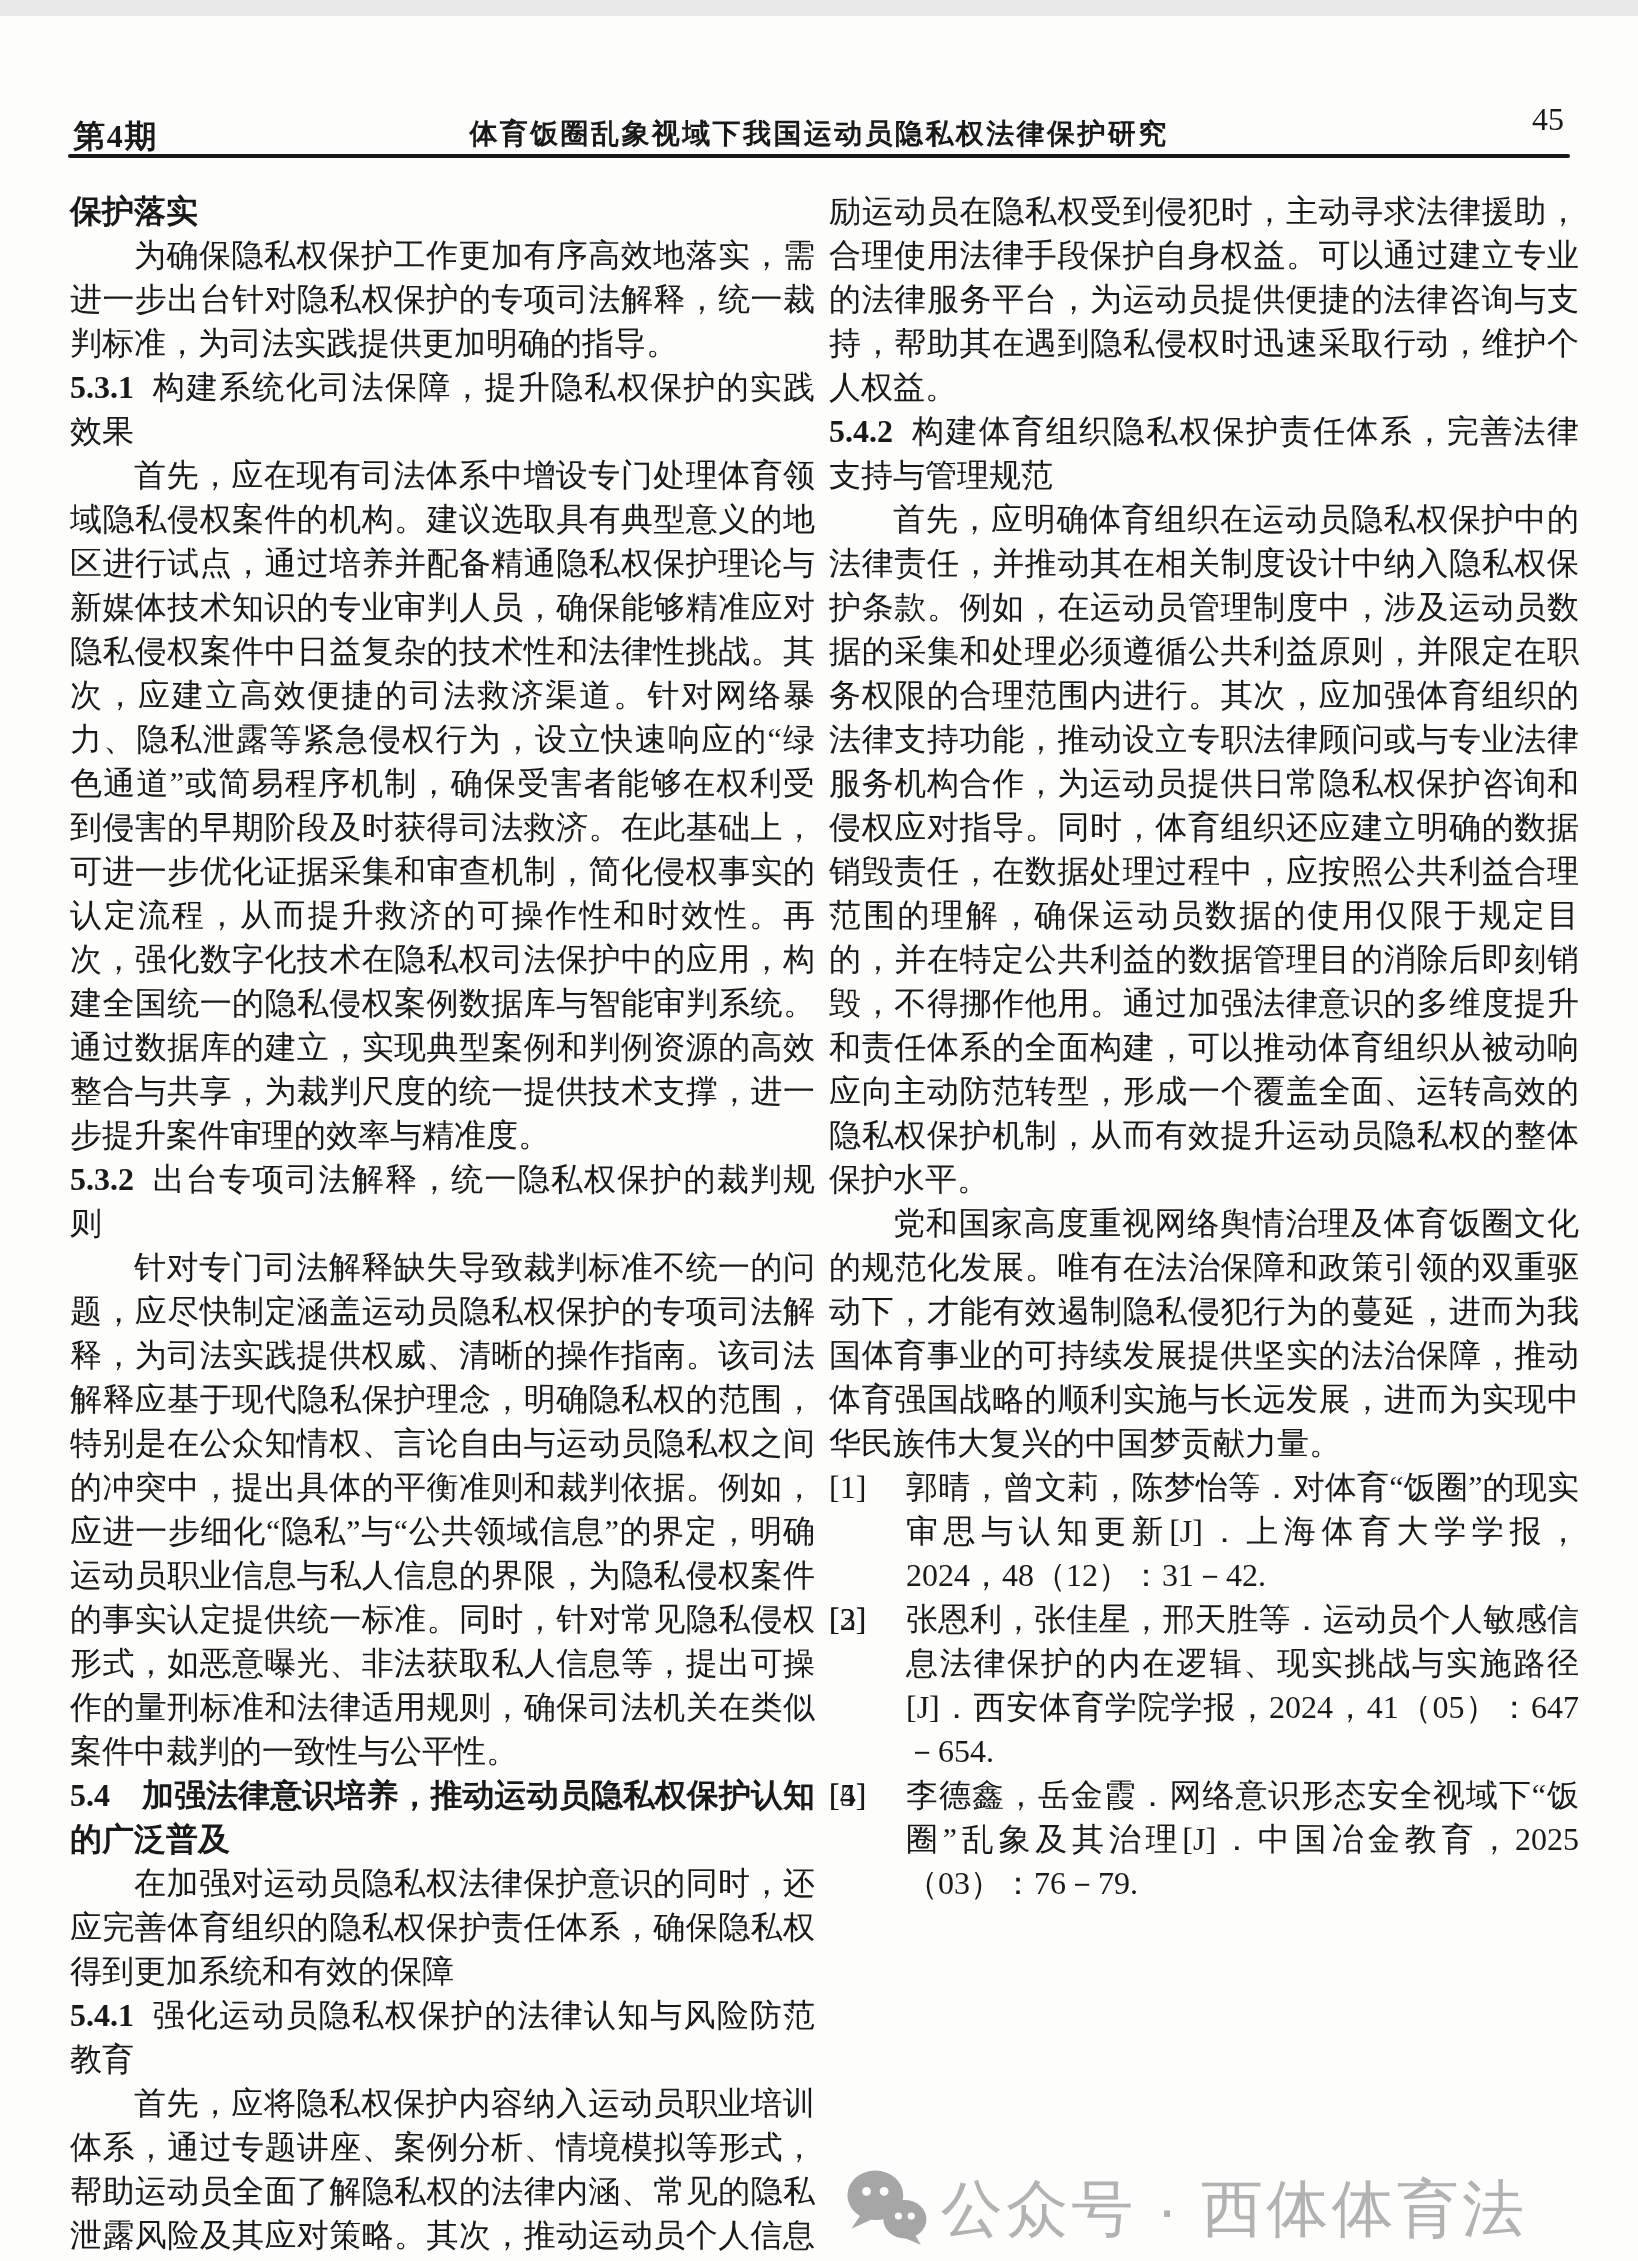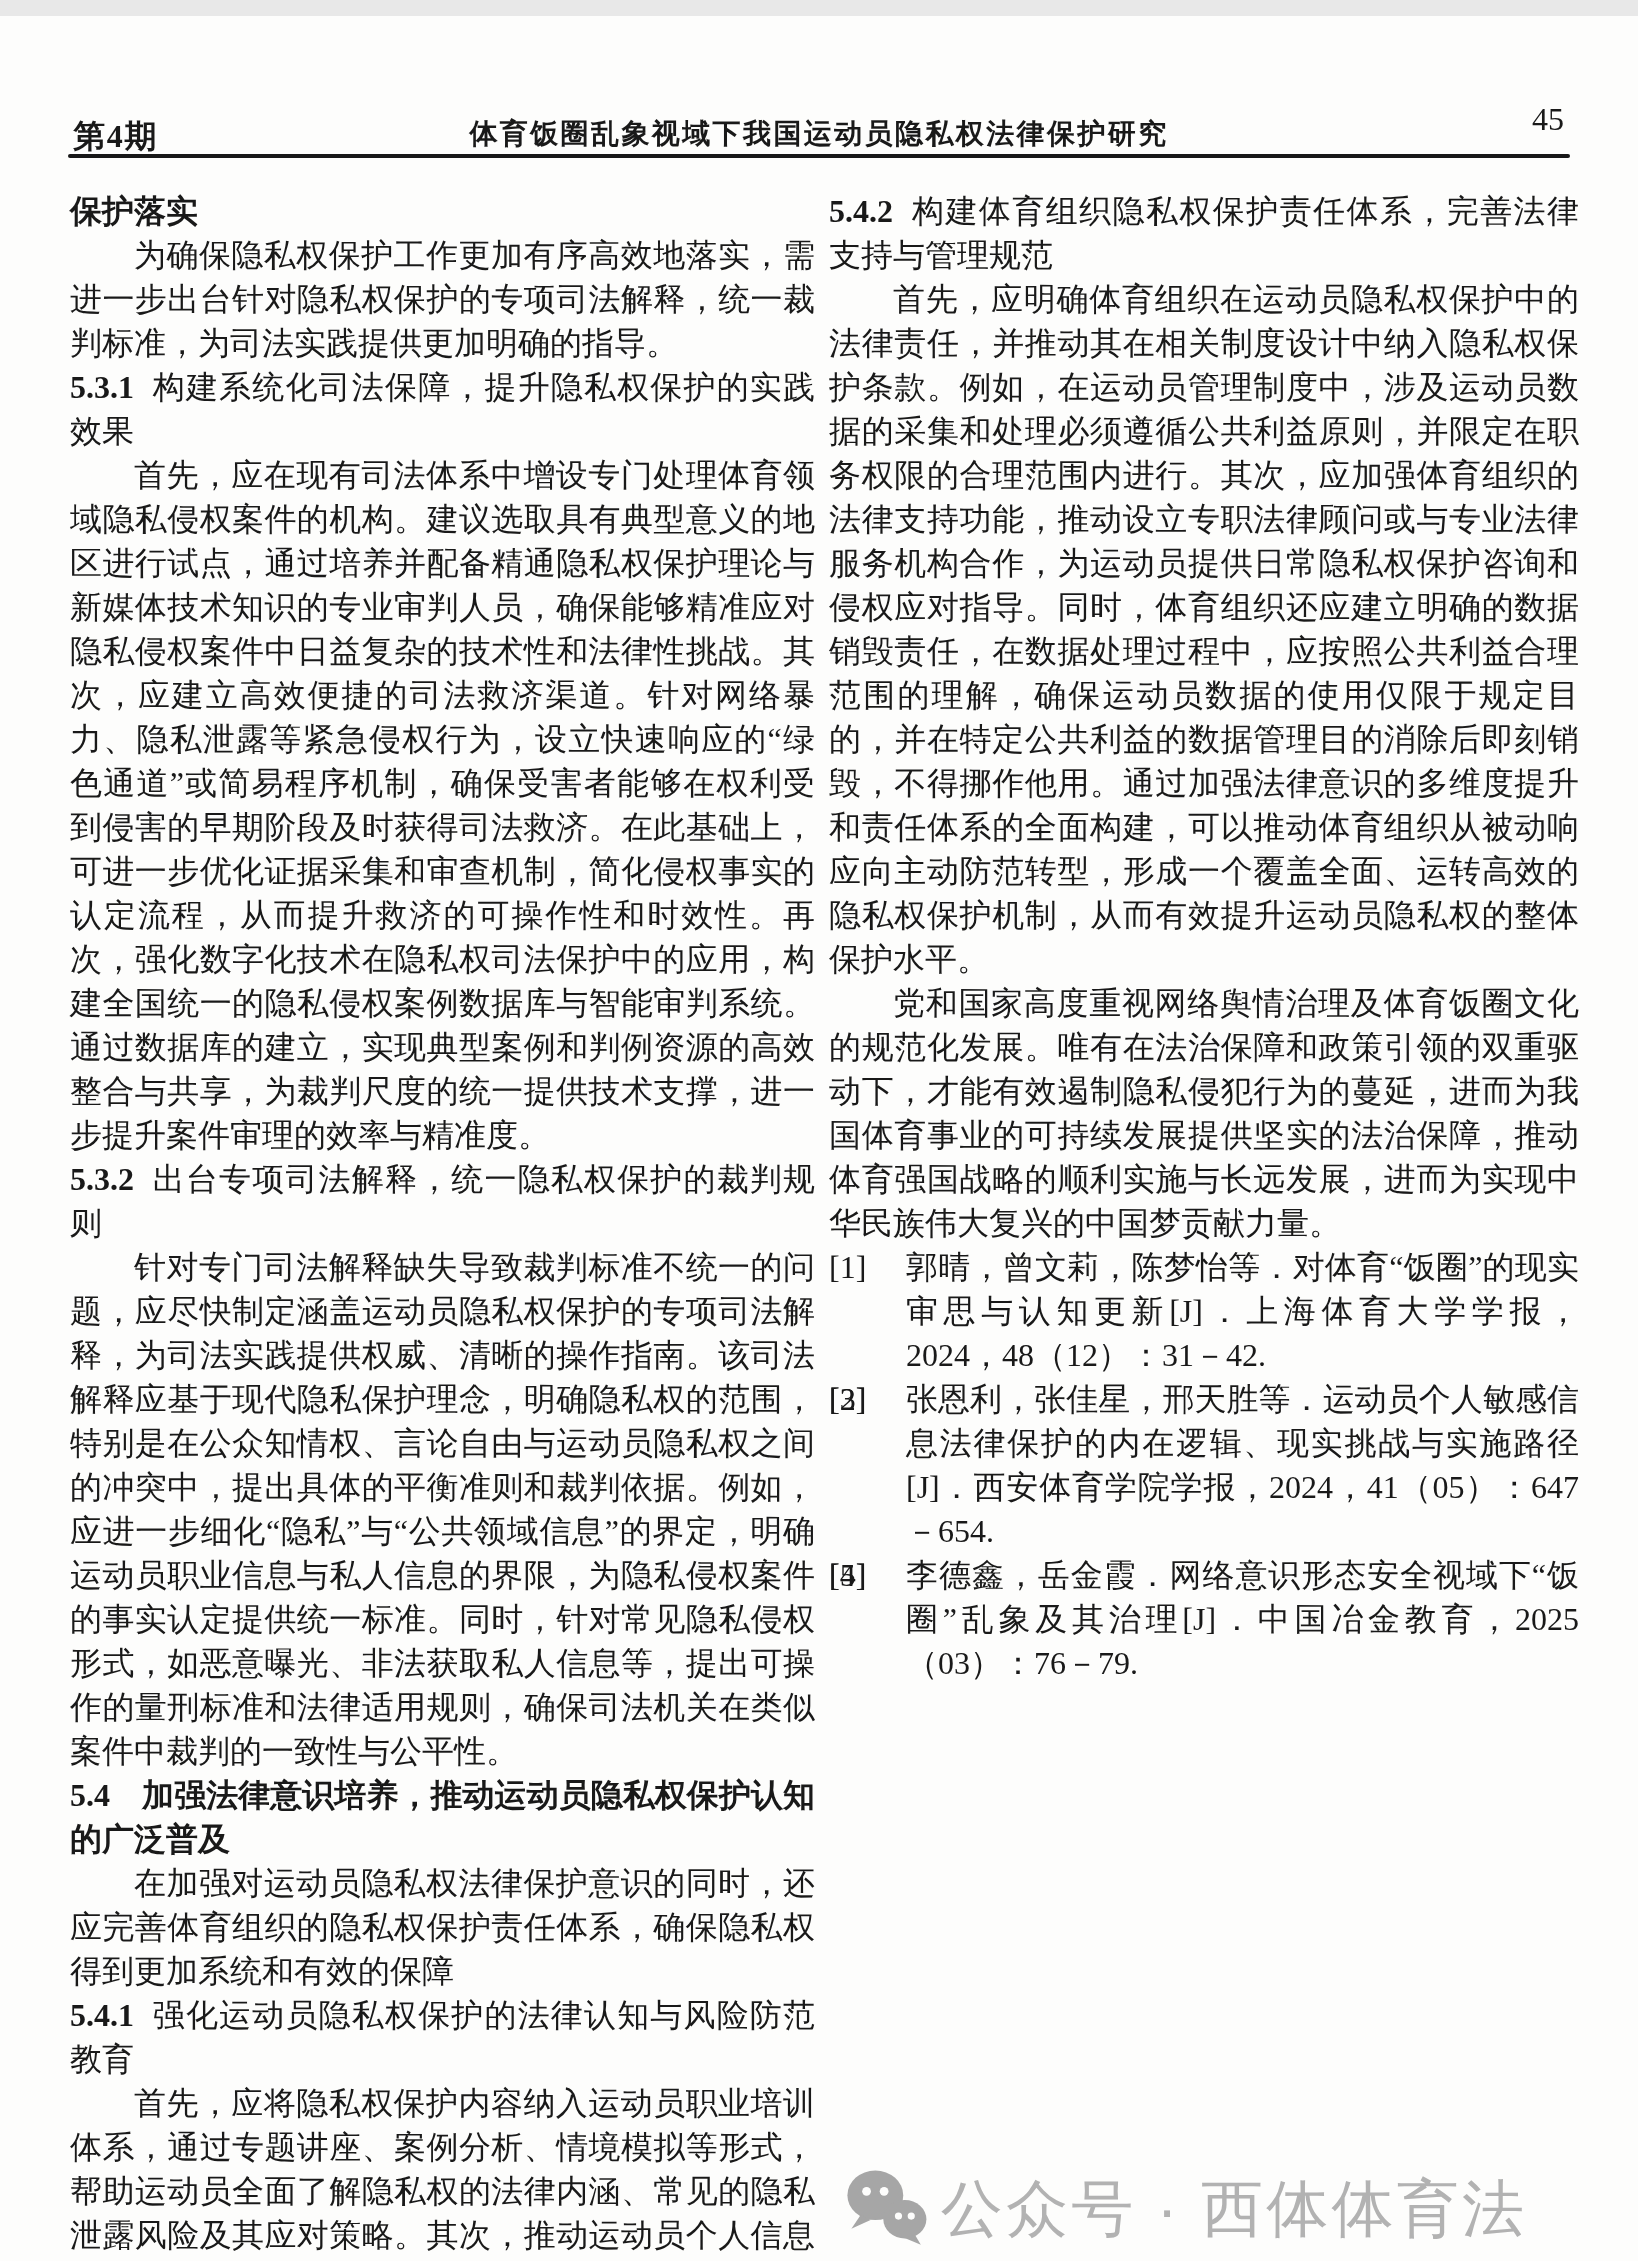--- a/index.html
+++ b/index.html
@@ -52,20 +52,21 @@
       <div class="h-sub"><span class="num">5.3.1</span><span>构建系统化司法保障，提升隐私权保护的实践效果</span></div>
       <p class="body">首先，应在现有司法体系中增设专门处理体育领域隐私侵权案件的机构。建议选取具有典型意义的地区进行试点，通过培养并配备精通隐私权保护理论与新媒体技术知识的专业审判人员，确保能够精准应对隐私侵权案件中日益复杂的技术性和法律性挑战。其次，应建立高效便捷的司法救济渠道。针对网络暴力、隐私泄露等紧急侵权行为，设立快速响应的“绿色通道”或简易程序机制，确保受害者能够在权利受到侵害的早期阶段及时获得司法救济。在此基础上，可进一步优化证据采集和审查机制，简化侵权事实的认定流程，从而提升救济的可操作性和时效性。再次，强化数字化技术在隐私权司法保护中的应用，构建全国统一的隐私侵权案例数据库与智能审判系统。通过数据库的建立，实现典型案例和判例资源的高效整合与共享，为裁判尺度的统一提供技术支撑，进一步提升案件审理的效率与精准度。</p>
       <div class="h-sub"><span class="num">5.3.2</span><span>出台专项司法解释，统一隐私权保护的裁判规则</span></div>
       <p class="body">针对专门司法解释缺失导致裁判标准不统一的问题，应尽快制定涵盖运动员隐私权保护的专项司法解释，为司法实践提供权威、清晰的操作指南。该司法解释应基于现代隐私保护理念，明确隐私权的范围，特别是在公众知情权、言论自由与运动员隐私权之间的冲突中，提出具体的平衡准则和裁判依据。例如，应进一步细化“隐私”与“公共领域信息”的界定，明确运动员职业信息与私人信息的界限，为隐私侵权案件的事实认定提供统一标准。同时，针对常见隐私侵权形式，如恶意曝光、非法获取私人信息等，提出可操作的量刑标准和法律适用规则，确保司法机关在类似案件中裁判的一致性与公平性。</p>
       <div class="h-bold">5.4　加强法律意识培养，推动运动员隐私权保护认知的广泛普及</div>
       <p class="body">在加强对运动员隐私权法律保护意识的同时，还应完善体育组织的隐私权保护责任体系，确保隐私权得到更加系统和有效的保障</p>
       <div class="h-sub"><span class="num">5.4.1</span><span>强化运动员隐私权保护的法律认知与风险防范教育</span></div>
       <p class="body">首先，应将隐私权保护内容纳入运动员职业培训体系，通过专题讲座、案例分析、情境模拟等形式，帮助运动员全面了解隐私权的法律内涵、常见的隐私泄露风险及其应对策略。其次，推动运动员个人信息安全管理的数字化转型，借助人工智能、大数据和区块链技术等创新手段，为运动员建立全面的信息风险监控和预警机制。此外，应鼓</p>
     </div>
   <div class="col col-right">
+      <p class="body cont">励运动员在隐私权受到侵犯时，主动寻求法律援助，合理使用法律手段保护自身权益。可以通过建立专业的法律服务平台，为运动员提供便捷的法律咨询与支持，帮助其在遇到隐私侵权时迅速采取行动，维护个人权益。</p>
       <div class="h-sub"><span class="num">5.4.2</span><span>构建体育组织隐私权保护责任体系，完善法律支持与管理规范</span></div>
       <p class="body">首先，应明确体育组织在运动员隐私权保护中的法律责任，并推动其在相关制度设计中纳入隐私权保护条款。例如，在运动员管理制度中，涉及运动员数据的采集和处理必须遵循公共利益原则，并限定在职务权限的合理范围内进行。其次，应加强体育组织的法律支持功能，推动设立专职法律顾问或与专业法律服务机构合作，为运动员提供日常隐私权保护咨询和侵权应对指导。同时，体育组织还应建立明确的数据销毁责任，在数据处理过程中，应按照公共利益合理范围的理解，确保运动员数据的使用仅限于规定目的，并在特定公共利益的数据管理目的消除后即刻销毁，不得挪作他用。通过加强法律意识的多维度提升和责任体系的全面构建，可以推动体育组织从被动响应向主动防范转型，形成一个覆盖全面、运转高效的隐私权保护机制，从而有效提升运动员隐私权的整体保护水平。</p>
       <p class="body">党和国家高度重视网络舆情治理及体育饭圈文化的规范化发展。唯有在法治保障和政策引领的双重驱动下，才能有效遏制隐私侵犯行为的蔓延，进而为我国体育事业的可持续发展提供坚实的法治保障，推动体育强国战略的顺利实施与长远发展，进而为实现中华民族伟大复兴的中国梦贡献力量。</p>
       <div class="ref"><span class="marker">[1]</span><span>郭晴，曾文莉，陈梦怡等．对体育“饭圈”的现实审思与认知更新[J]．上海体育大学学报，2024，48（12）：31－42.</span></div>
       <div class="ref"><span class="marker">[2]</span></div>
       <div class="ref"><span class="marker">[3]</span><span>张恩利，张佳星，邢天胜等．运动员个人敏感信息法律保护的内在逻辑、现实挑战与实施路径[J]．西安体育学院学报，2024，41（05）：647－654.</span></div>
       <div class="ref"><span class="marker">[4]</span></div>
       <div class="ref"><span class="marker">[5]</span><span>李德鑫，岳金霞．网络意识形态安全视域下“饭圈”乱象及其治理[J]．中国冶金教育，2025（03）：76－79.</span></div>
     </div>
 

